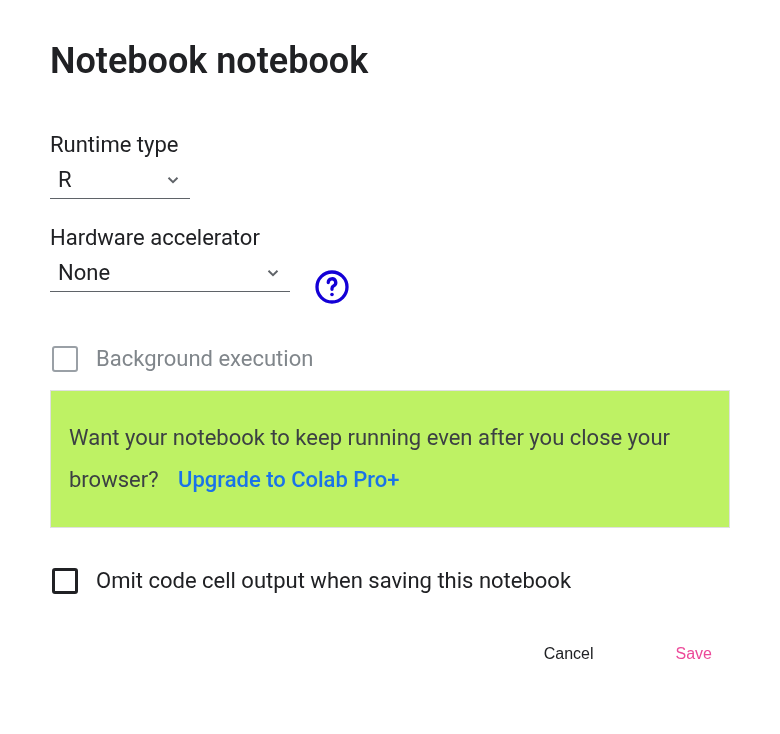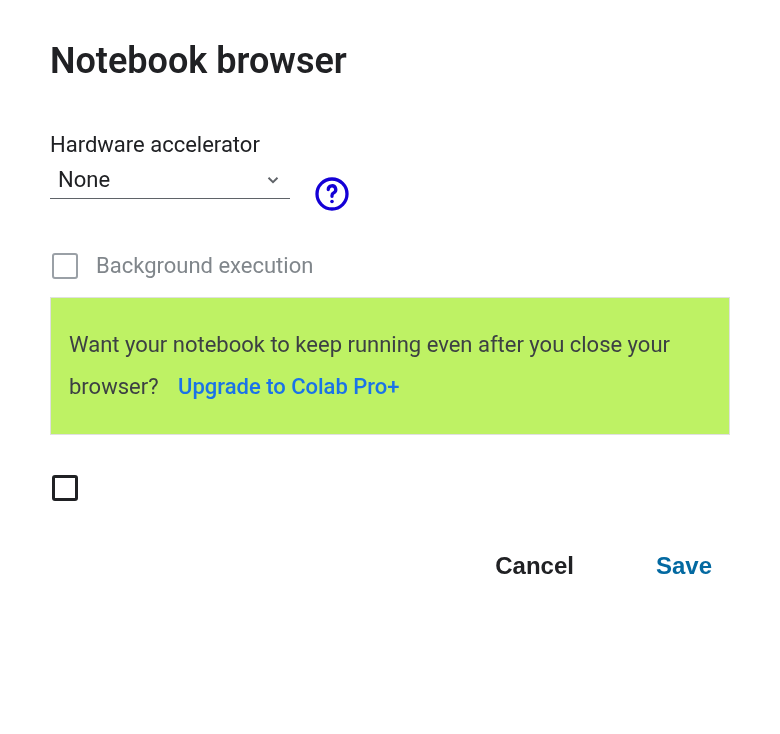--- a/index.html
+++ b/index.html
@@ -97,36 +97,47 @@
     }
 
     .actions {
       display: flex;
       justify-content: flex-end;
       gap: 70px;
       margin-top: 50px;
       padding-right: 12px;
     }
     .btn {
-      font-size: 24px;
-      font-weight: 700;
+      font-size: 16px;
+      font-weight: 400;
       cursor: pointer;
       background: none;
       border: none;
     }
     .btn.cancel { color: #202124; }
-    .btn.save { color: #0369a1; }
+    .btn.save { color: #ec4899; }
   </style>
 </head>
 <body>
 
 <div class="dialog">
 
-  <h1 class="title">Notebook browser</h1>
+  <h1 class="title">Notebook notebook</h1>
 
+  <div>
+    <div class="field-label">Runtime type</div>
+    <div class="select-wrap">
+      <span class="select-value">R</span>
+      <span class="chevron">
+        <svg viewBox="0 0 24 24" fill="none" stroke="#5f6368" stroke-width="2.5">
+            <polyline points="6 9 12 15 18 9"></polyline>
+          </svg>
+      </span>
+    </div>
+  </div>
 
   <div>
     <div class="field-label">Hardware accelerator</div>
     <div class="hw-row">
       <div class="select-wrap wide">
         <span class="select-value">None</span>
         <span class="chevron">
           <svg viewBox="0 0 24 24" fill="none" stroke="#5f6368" stroke-width="2.5">
               <polyline points="6 9 12 15 18 9"></polyline>
             </svg>
@@ -147,20 +158,21 @@
     <span class="cb-label muted">Background execution</span>
   </div>
 
   <div class="info-box">
     <span>Want your notebook to keep running even after you close your browser?</span>
     <span class="link">Upgrade to Colab Pro+</span>
   </div>
 
   <div class="checkbox-row">
     <div class="checkbox enabled"></div>
+    <span class="cb-label">Omit code cell output when saving this notebook</span>
   </div>
 
   <div class="actions">
     <button class="btn cancel">Cancel</button>
     <button class="btn save">Save</button>
   </div>
 
 </div>
 
 </body></html>

